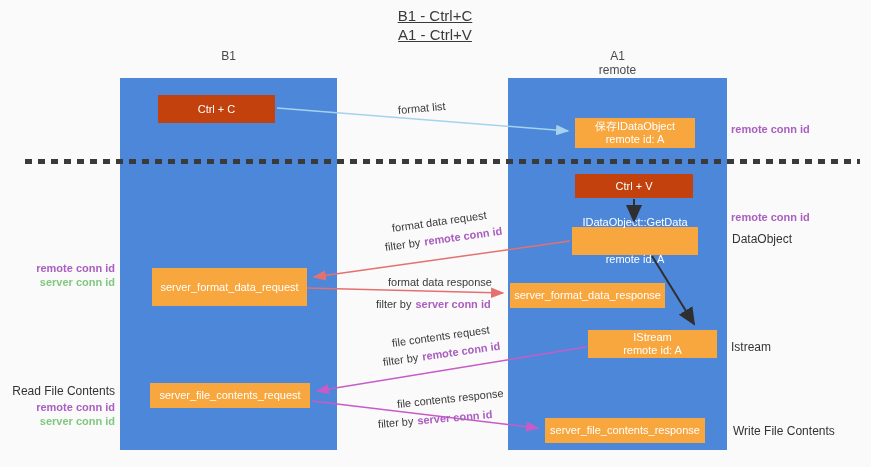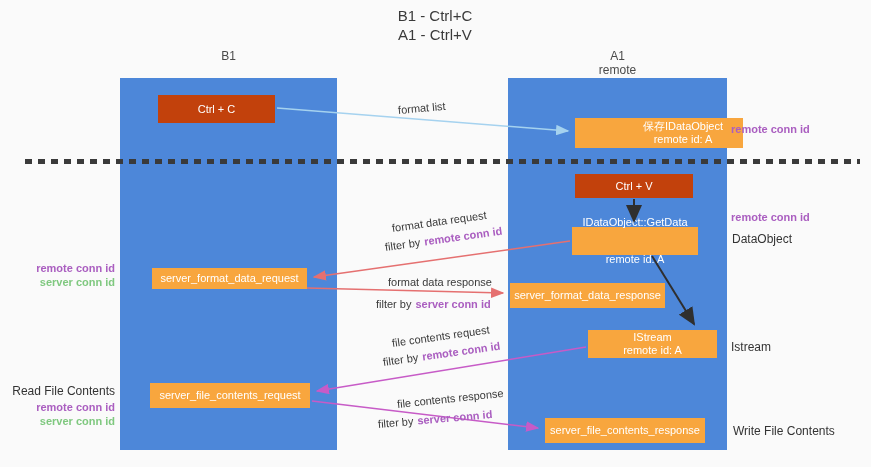--- a/index.html
+++ b/index.html
@@ -5,43 +5,43 @@
   html,body { margin:0; padding:0; }
   body {
     width:871px; height:467px; position:relative; overflow:hidden;
     background:#fafafa;
     font-family:"Liberation Sans", sans-serif;
     color:#333;
   }
   .abs { position:absolute; }
 
   .title { left:340px; top:6px; width:190px; text-align:center;
-           font-size:15px; line-height:19px; color:#3a3a3a; }
+           font-size:15px; line-height:19px; color:#3a3a3a;text-decoration:underline; }
 
   .colheader { top:49px; text-align:center; font-size:12px; line-height:14px; color:#4a4a4a; }
   .colheader.b1 { left:120px; width:217px; }
   .colheader.a1 { left:508px; width:219px; }
 
   .col { top:78px; height:372px; background:#4d87d9; }
   .col.b1 { left:120px; width:217px; }
   .col.a1 { left:508px; width:219px; }
 
   .dashline { left:25px; top:159px; width:835px; height:5px;
     background:repeating-linear-gradient(90deg,#3a3a3a 0 7px, transparent 7px 13px); }
 
   .box { display:flex; flex-direction:column; align-items:center; justify-content:center;
          color:#fff; font-size:11px; line-height:13px; text-align:center; }
   .box.green  { background:#c2410c; }
   .box.orange { background:#f8a63e; }
 
   .bx-ctrlc   { left:158px; top:95px;  width:117px; height:28px; }
-  .bx-saveido { left:575px; top:118px; width:120px; height:30px;padding-left:48px; }
+  .bx-saveido { left:575px; top:118px; width:120px; height:30px; }
   .bx-ctrlv   { left:575px; top:174px; width:118px; height:24px; }
   .bx-getdata { left:572px; top:227px; width:126px; height:28px;gap:24px; }
-  .bx-fmtreq  { left:152px; top:268px; width:155px; height:21px; }
+  .bx-fmtreq  { left:152px; top:268px; width:155px; height:38px; }
   .bx-fmtresp { left:510px; top:283px; width:155px; height:25px; }
   .bx-istream { left:588px; top:330px; width:129px; height:28px; }
   .bx-filereq { left:150px; top:383px; width:160px; height:25px; }
   .bx-fileresp{ left:545px; top:418px; width:160px; height:25px; }
 
   .midlabel { font-size:11px; color:#3a3a3a; white-space:nowrap; transform-origin:left center; }
   .purple { color:#aa5ec0; font-weight:bold; }
   .sp { margin-right:4px; }
 
   .sidelabel { font-size:12px; color:#333; white-space:nowrap; }

